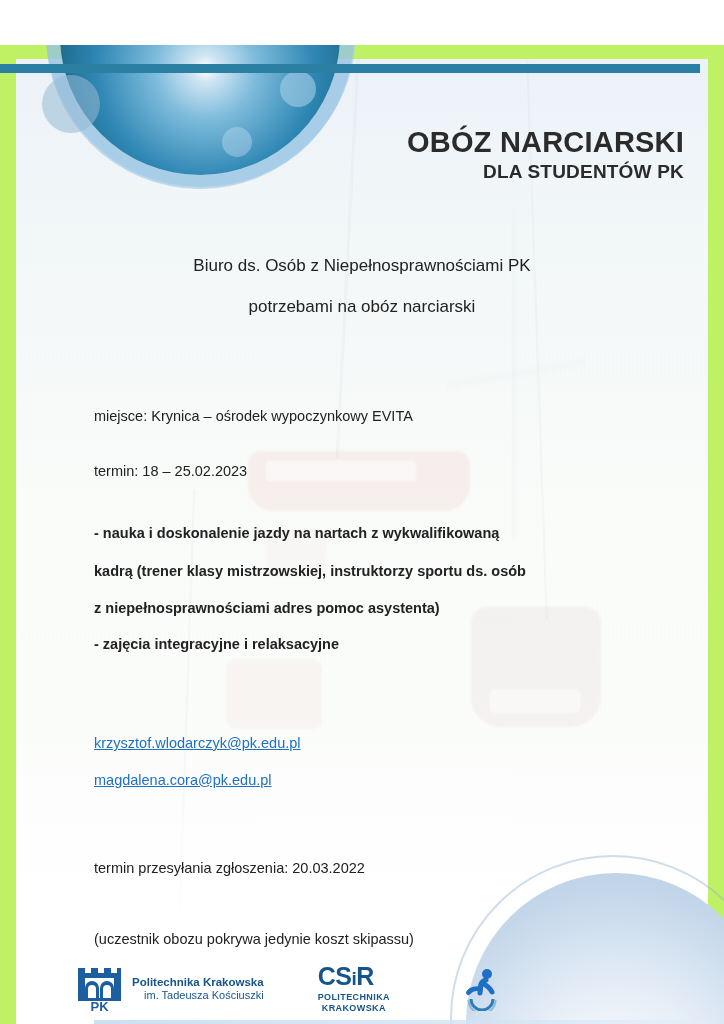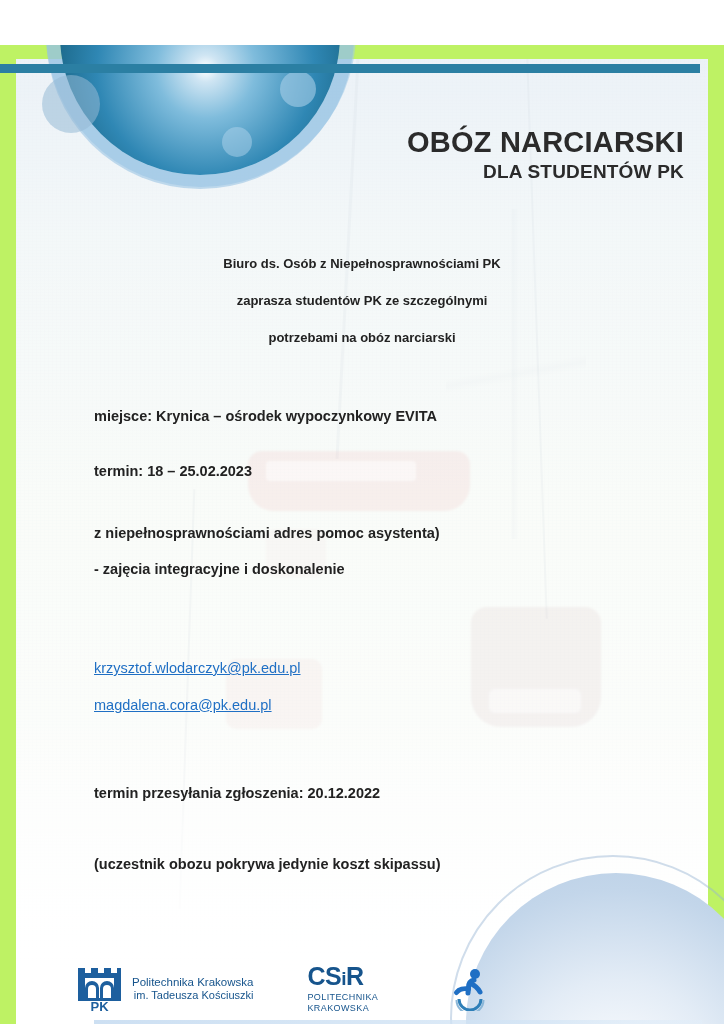--- a/index.html
+++ b/index.html
@@ -205,39 +205,39 @@
   
   .intro {
     position: absolute;
     left: 62px;
     right: 62px;
     top: 212px;
     text-align: center;
     color: #222222;
   }
   .intro-line {
-    font-size: 13px;
-    font-weight: bold;
+    font-size: 17px;
+    font-weight: normal;
     line-height: 1.0;
     margin-bottom: 24px;
     white-space: nowrap;
   }
   .intro-line:last-child { margin-bottom: 0; }
 
   
   .body-block {
     position: absolute;
     left: 94px;
     top: 364px;
     right: 46px;
     color: #222222;
   }
   .line {
     font-size: 14.5px;
-    font-weight: bold;
+    font-weight: normal;
     color: #222222;
     line-height: 1.0;
     white-space: nowrap;
   }
   .gap-md { height: 40px; }
   .gap-lg { height: 48px; }
   .list-line {
     font-size: 14.5px;
     font-weight: bold;
     color: #222222;
@@ -287,42 +287,43 @@
   .pk-mark {
     width: 47px;
     height: 46px;
     position: relative;
     flex: 0 0 auto;
   }
   .pk-text {
     line-height: 1.25;
     color: #16548c;
   }
-  .pk-text .l1 { font-size: 11.5px; font-weight: normal; white-space: nowrap; }
+  .pk-text .l1 { font-size: 11.5px; font-weight: bold; white-space: nowrap; }
   .pk-text .l2 { font-size: 11px; white-space: nowrap; text-align: right; }
 
   
   .logo-csir {
     margin-left: 54px;
     text-align: left;
     color: #16548c;
   }
   .csir-word {
     font-size: 25px;
     font-weight: bold;
     letter-spacing: -0.5px;
     line-height: 1;
   }
   .csir-word .small-i { font-size: 19px; }
   .csir-sub {
     font-size: 9px;
-    font-weight: normal;
+    font-weight: bold;
     letter-spacing: .4px;
     line-height: 1.25;
     margin-top: 3px;
+    text-align: center;
   }
 
   
   .logo-access {
     margin-left: 72px;
     width: 44px;
     height: 44px;
     flex: 0 0 auto;
   }
 </style>
@@ -358,48 +359,49 @@
 
   <div class="content">
 
     <div class="header">
       <div class="title-main">OBÓZ NARCIARSKI</div>
       <div class="title-sub">DLA STUDENTÓW PK</div>
     </div>
 
     <div class="intro">
       <div class="intro-line">Biuro ds. Osób z Niepełnosprawnościami PK</div>
-      <div class="intro-line">zaprasza studentów PK ze szczególnymi</div>
       <div class="intro-line">potrzebami na obóz narciarski</div>
     </div>
 
     <div class="body-block">
 
       <div class="line">miejsce: Krynica – ośrodek wypoczynkowy EVITA</div>
       <div class="gap-md"></div>
 
       <div class="line">termin: 18 – 25.02.2023</div>
       <div class="gap-lg"></div>
 
+      <div class="list-line">- nauka i doskonalenie jazdy na nartach z wykwalifikowaną</div>
+      <div class="list-line">kadrą (trener klasy mistrzowskiej, instruktorzy sportu ds. osób</div>
       <div class="list-line tight">z niepełnosprawnościami adres pomoc asystenta)</div>
-      <div class="list-line">- zajęcia integracyjne i doskonalenie</div>
+      <div class="list-line">- zajęcia integracyjne i relaksacyjne</div>
 
       <div class="gap-lg"></div>
       <div style="height:14px"></div>
 
 
       <div class="mail-line"><a class="mail-link">krzysztof.wlodarczyk@pk.edu.pl</a></div>
 
       <div class="mail-line"><a class="mail-link">magdalena.cora@pk.edu.pl</a></div>
 
 
       <div class="gap-md"></div>
       <div style="height:12px"></div>
 
-      <div class="line">termin przesyłania zgłoszenia: 20.12.2022</div>
+      <div class="line">termin przesyłania zgłoszenia: 20.03.2022</div>
 
       <div class="gap-lg"></div>
       <div style="height:8px"></div>
 
       <div class="line">(uczestnik obozu pokrywa jedynie koszt skipassu)</div>
     </div>
 
     <div class="footer-rule"></div>
 
     <div class="logos">

